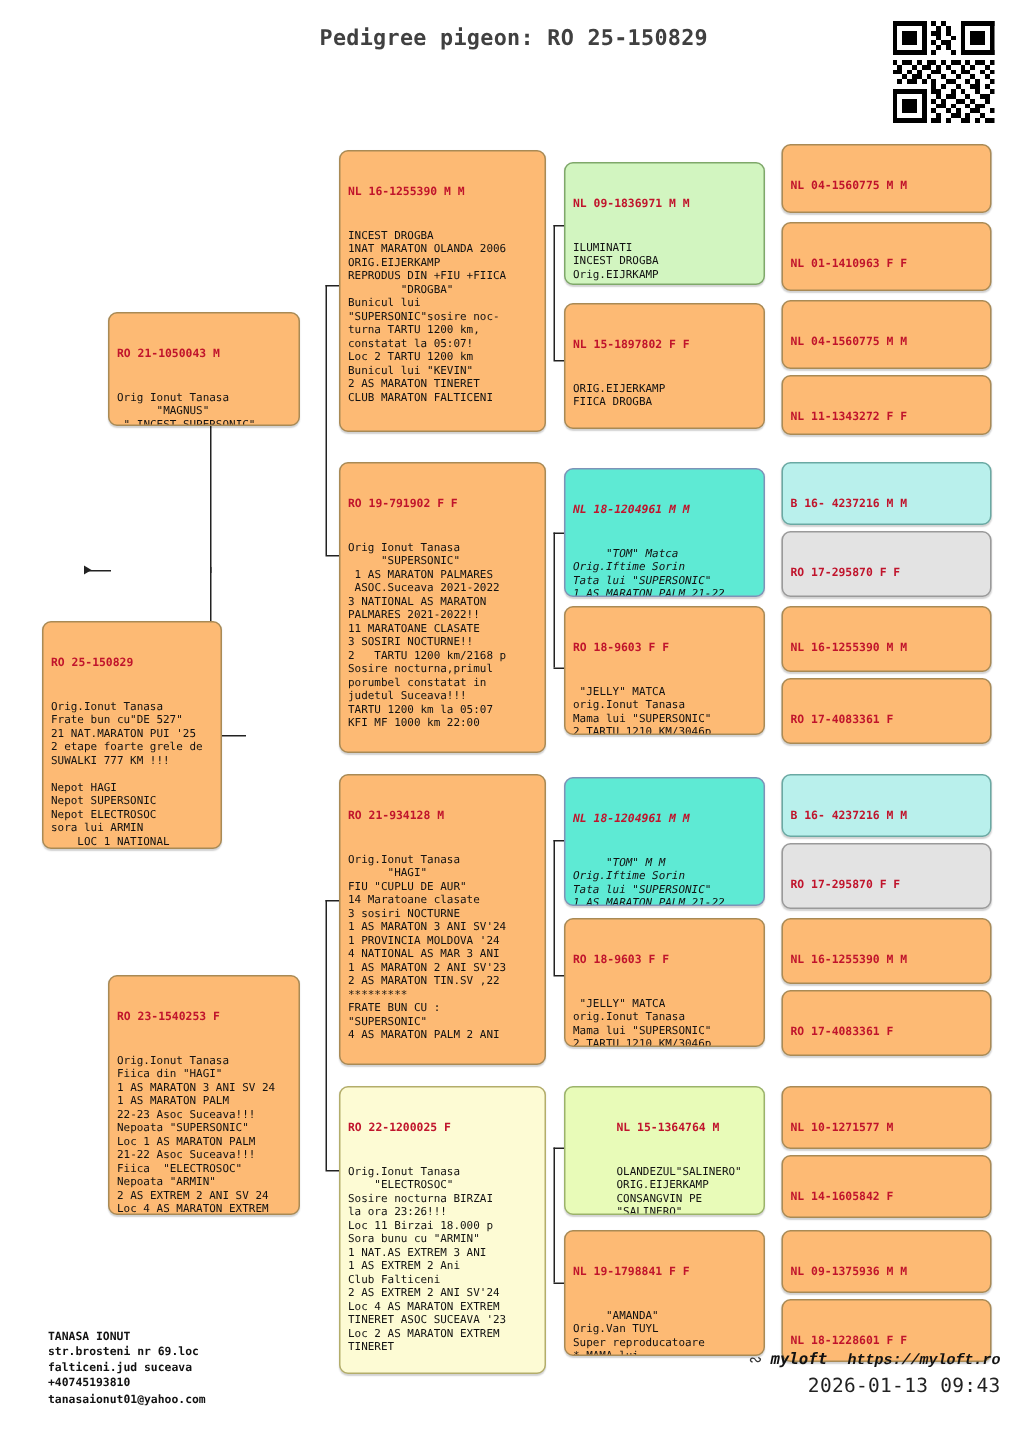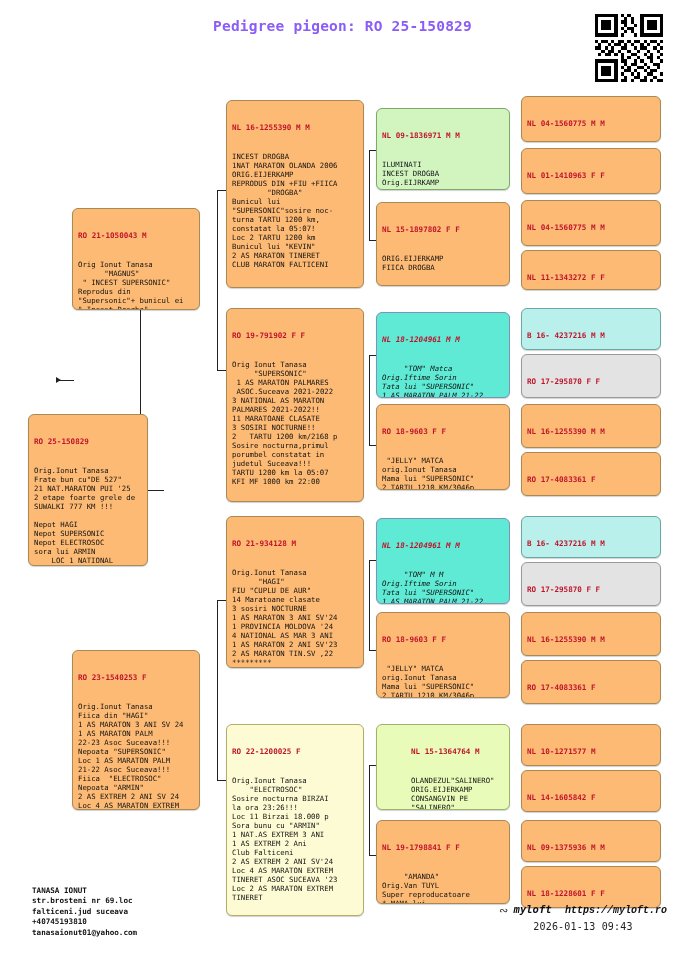--- a/index.html
+++ b/index.html
@@ -11,21 +11,21 @@
     overflow:hidden;
   }
 
   .title{
     position:absolute;
     left:0;right:0;top:18px;
     text-align:center;
     font-family:"DejaVu Sans Mono", monospace;
     font-size:14.5px;
     font-weight:bold;
-    color:#8b5cf6;
+    color:#404040;
     letter-spacing:0.2px;
   }
 
   
   .qr{
     position:absolute;
     right:22px;top:14px;
     width:68px;height:68px;
     background:#ffffff;
   }
@@ -110,24 +110,23 @@
     font-family:Liberation Mono, monospace;
   }
   .brand .myloft{
     font-style:italic;
     font-weight:bold;
     font-size:10.5px;
   }
   .brand .date{
     display:block;
     margin-top:4px;
-    font-size:10px;
+    font-size:13px;
     color:#222;
     letter-spacing:0.2px;
-    text-align:center;
   }
   .swirl{
     display:inline-block;
     font-size:11px;
     vertical-align:-1px;
     color:#333;
   }
 </style>
 </head>
 <body>
@@ -285,21 +284,21 @@
 SUWALKI 777 KM !!!
 
 Nepot HAGI
 Nepot SUPERSONIC
 Nepot ELECTROSOC
 sora lui ARMIN
     LOC 1 NATIONAL
  AS EXTREM 3 ANI!!!</span>
 </div>
 
-<div class="card peach" style="left:72px;top:208px;width:128px;height:102px;">
+<div class="card peach" style="left:72px;top:208px;width:128px;height:76px;">
   <span class="hdr">RO 21-1050043 M</span>
   <span class="body">Orig Ionut Tanasa
       "MAGNUS"
  " INCEST SUPERSONIC"
 Reprodus din
 "Supersonic"+ bunicul ei
 " Incest Drogba"
 Direct in matca!!!</span>
 </div>
 <div class="card peach" style="left:72px;top:650px;width:128px;height:160px;">
@@ -345,21 +344,21 @@
 PALMARES 2021-2022!!
 11 MARATOANE CLASATE
 3 SOSIRI NOCTURNE!!
 2   TARTU 1200 km/2168 p
 Sosire nocturna,primul
 porumbel constatat in
 judetul Suceava!!!
 TARTU 1200 km la 05:07
 KFI MF 1000 km 22:00</span>
 </div>
-<div class="card peach" style="left:226px;top:516px;width:138px;height:152px;">
+<div class="card peach" style="left:226px;top:516px;width:138px;height:194px;">
   <span class="hdr">RO 21-934128 M</span>
   <span class="body">Orig.Ionut Tanasa
       "HAGI"
 FIU "CUPLU DE AUR"
 14 Maratoane clasate
 3 sosiri NOCTURNE
 1 AS MARATON 3 ANI SV'24
 1 PROVINCIA MOLDOVA '24
 4 NATIONAL AS MAR 3 ANI
 1 AS MARATON 2 ANI SV'23

